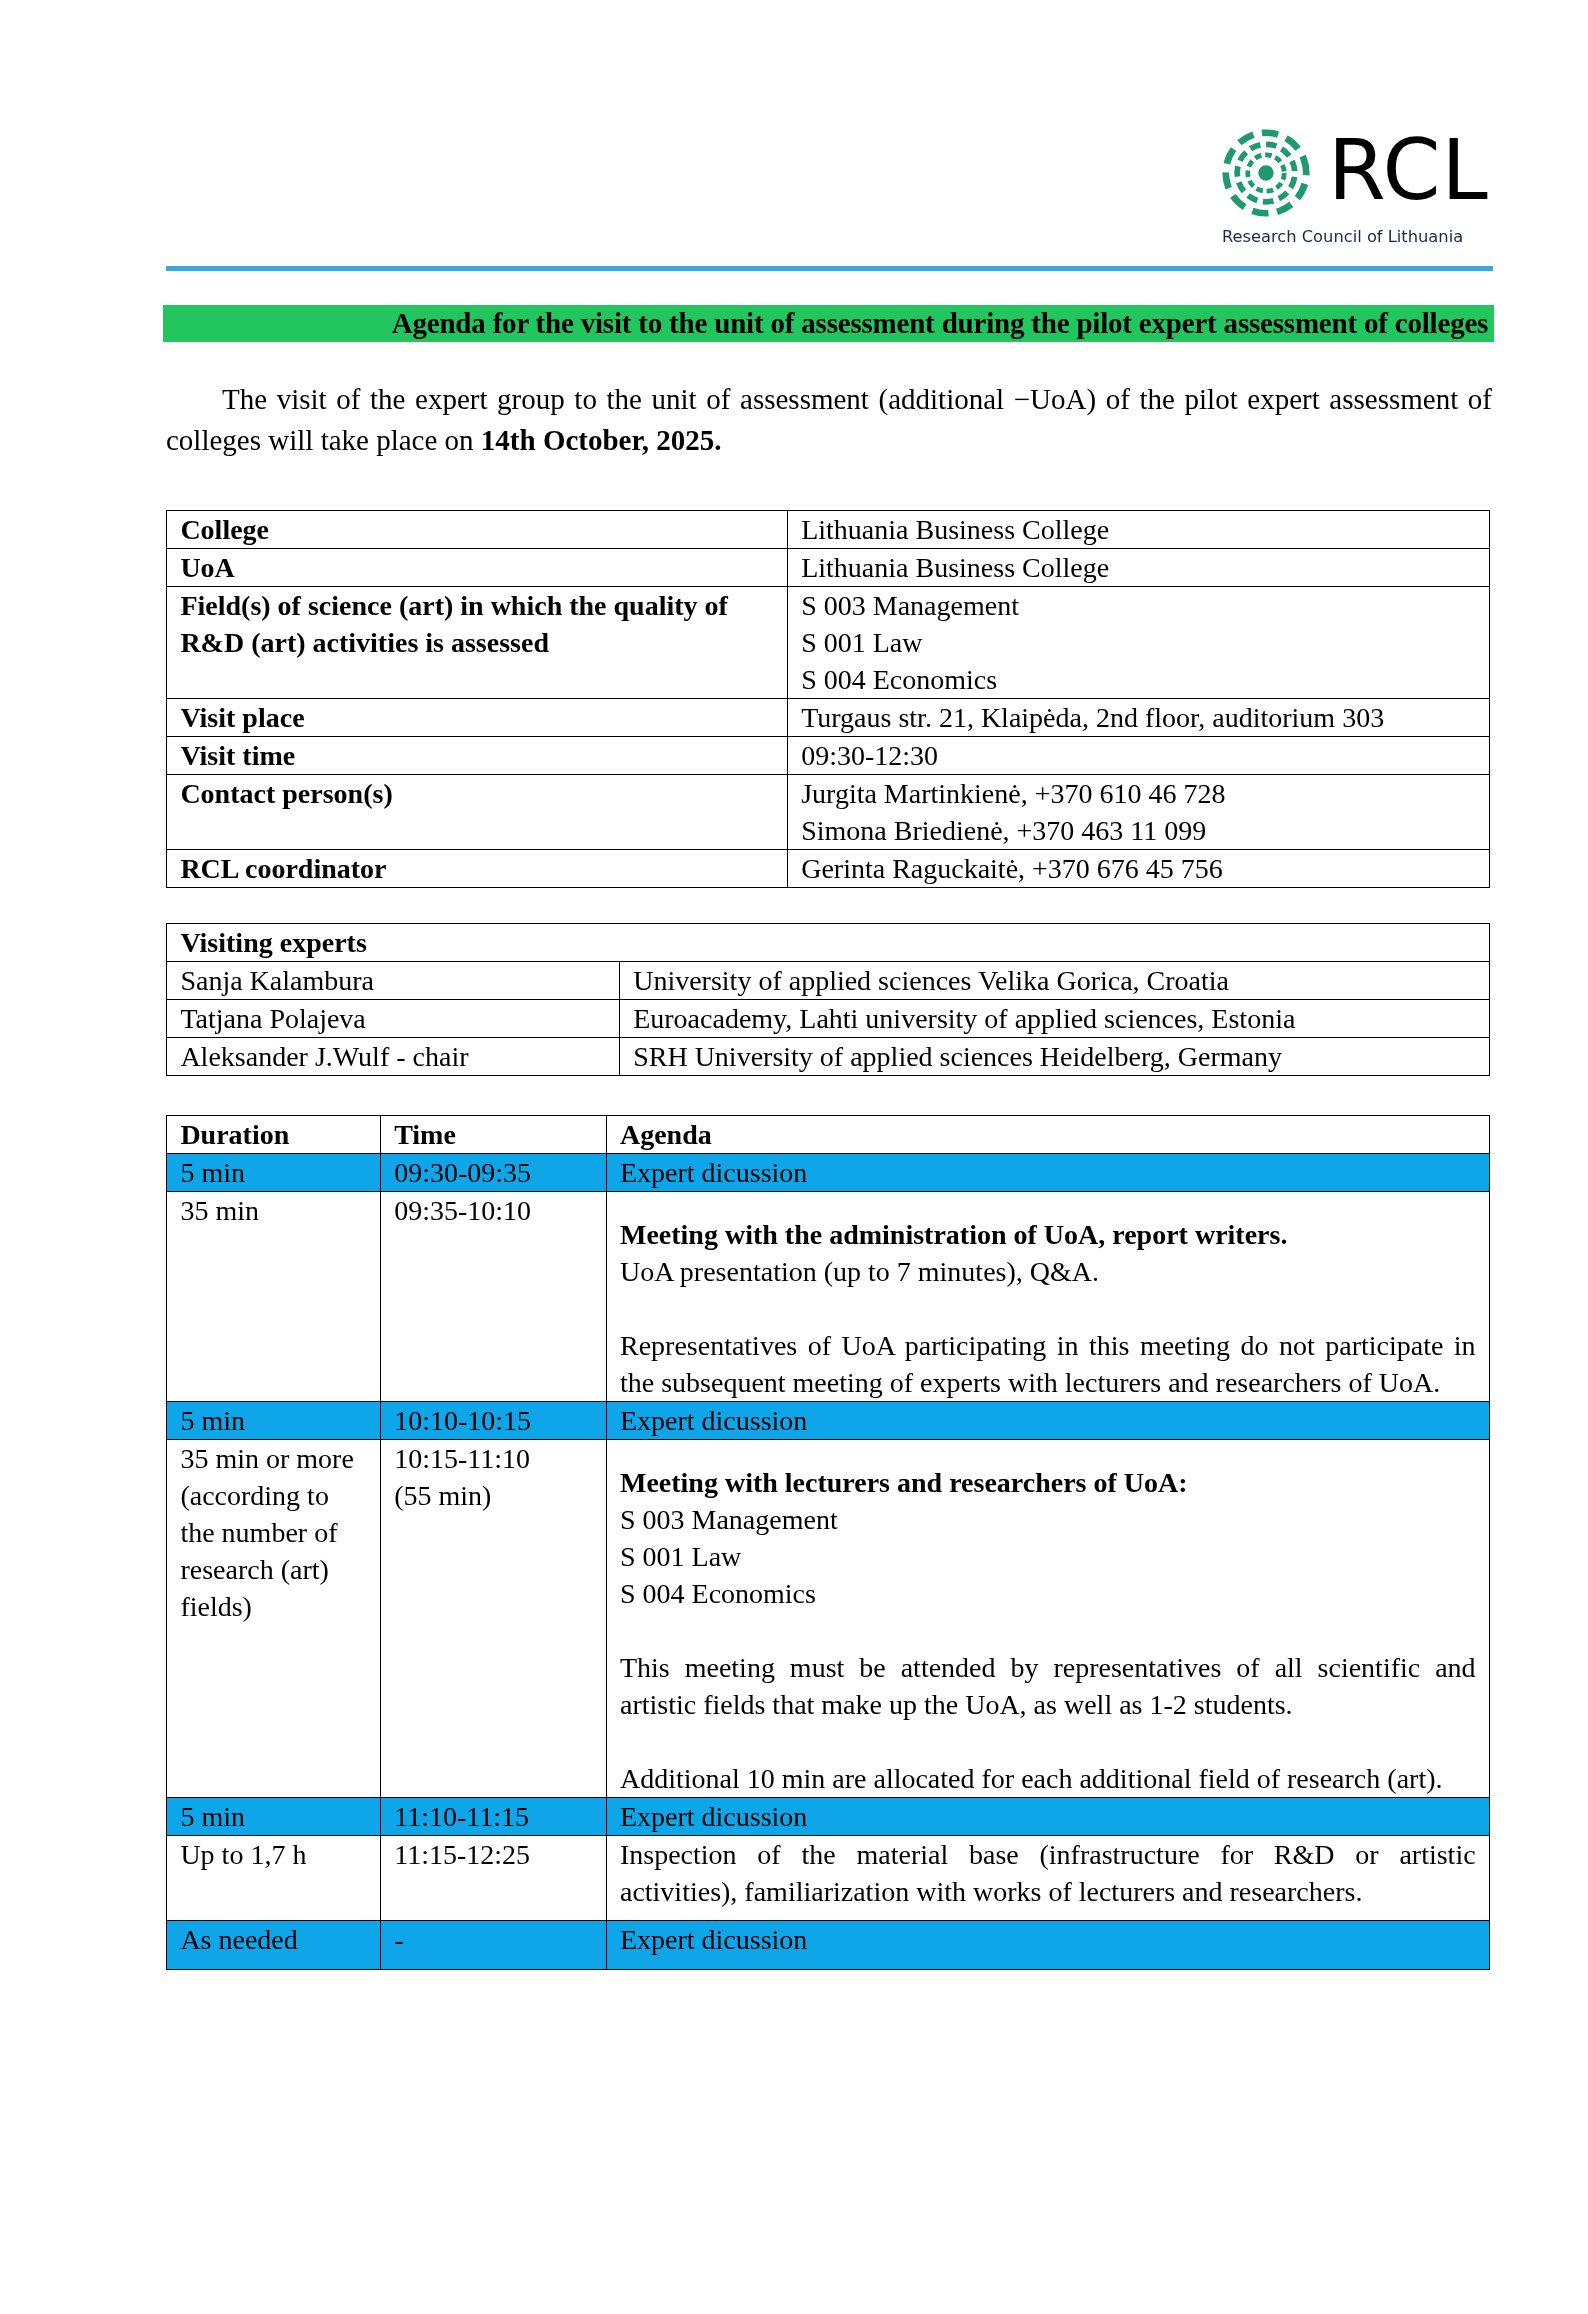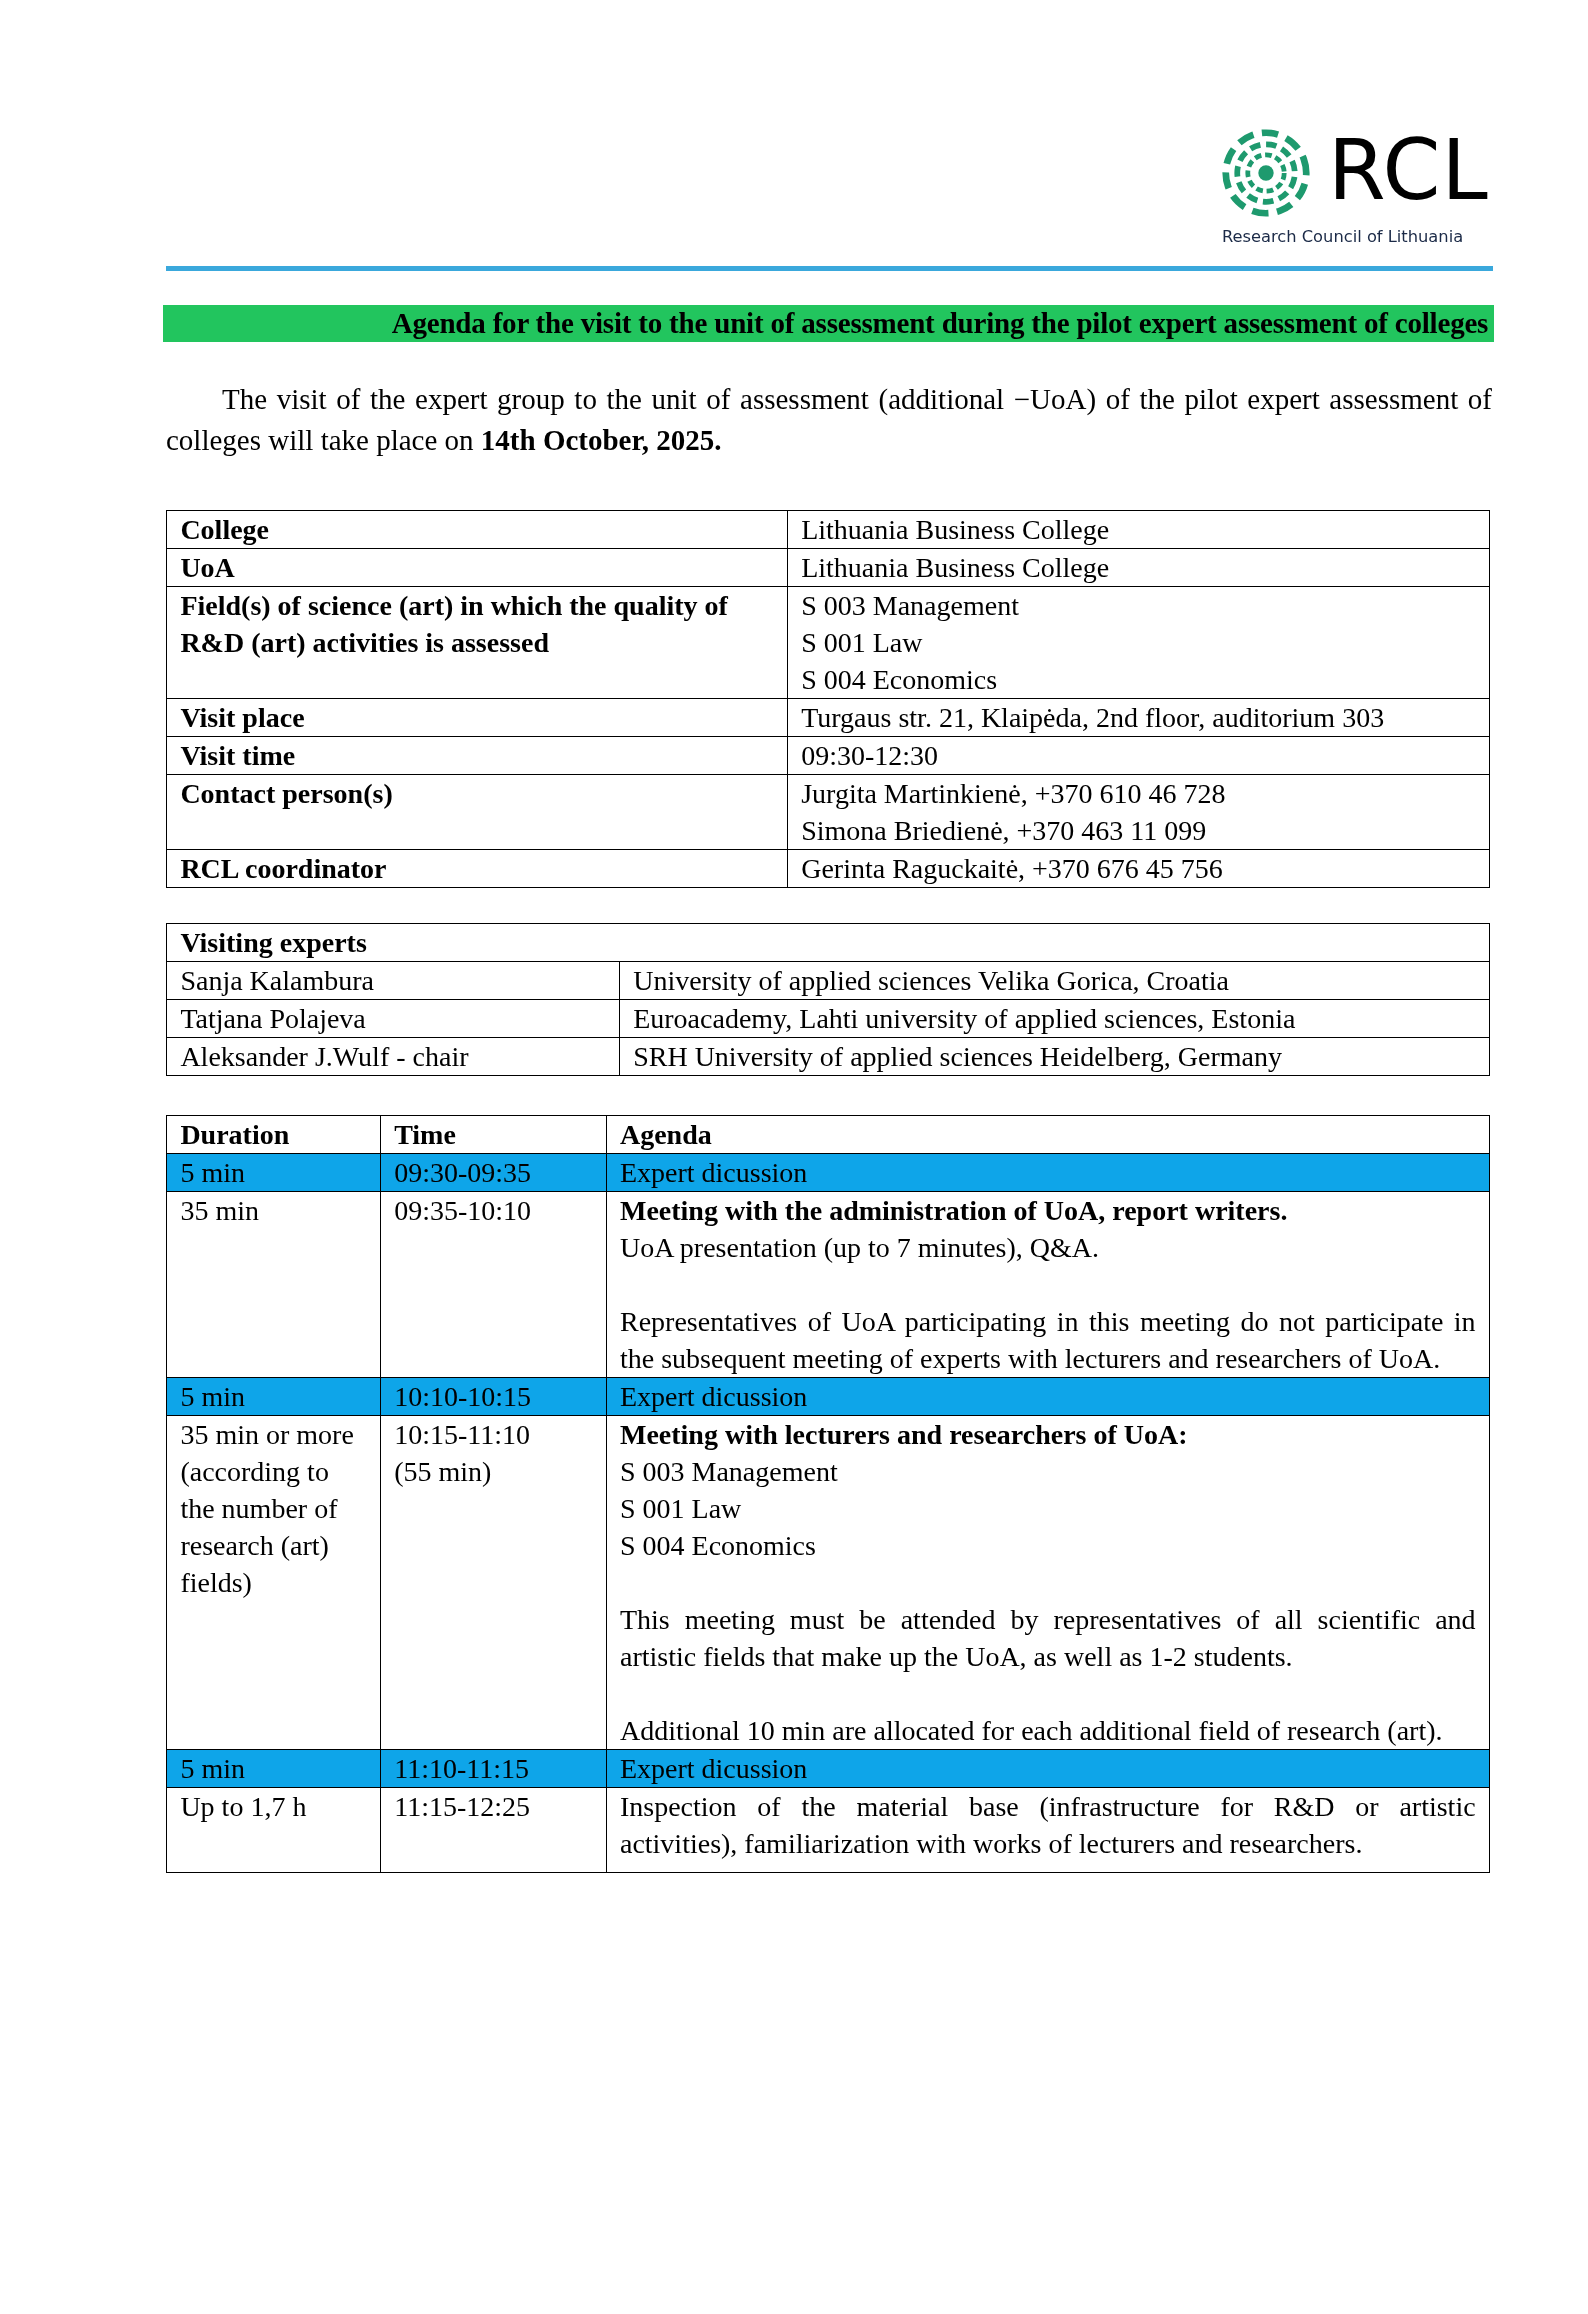--- a/index.html
+++ b/index.html
@@ -36,21 +36,21 @@
 
   #info-table { top:510px; }
   #info-table td:first-child { width:593px; }
   #experts-table { top:923px; }
   #experts-table td:first-child { width:425px; }
   #agenda-table { top:1115px; }
   #agenda-table td:nth-child(1), #agenda-table th:nth-child(1) { width:186px; }
   #agenda-table td:nth-child(2), #agenda-table th:nth-child(2) { width:198px; }
   #agenda-table td:nth-child(3) { text-align:justify; }
   .agenda-lines span { display:block; }
-  .agenda-lines .bold { font-weight:bold; }
+  .agenda-lines .bold { font-weight:bold;margin-top:24px; }
   .agenda-lines .gap { height:37px; }
   .pad-bottom td { padding-bottom:9.6px; }
   .last td { padding-bottom:11.5px; }
 </style>
 </head>
 <body>
 
 <div class="page">
 
   <div class="logo">
@@ -183,17 +183,22 @@
       <tr class="gray">
         <td>5 min</td>
         <td>11:10-11:15</td>
         <td>Expert dicussion</td>
       </tr>
       <tr class="pad-bottom">
         <td>Up to 1,7 h</td>
         <td>11:15-12:25</td>
         <td>Inspection of the material base (infrastructure for R&amp;D or artistic activities), familiarization with works of lecturers and researchers.</td>
       </tr>
+      <tr class="gray last">
+        <td>As needed</td>
+        <td>-</td>
+        <td>Expert dicussion</td>
+      </tr>
     </tbody>
   </table>
 
 </div>
 
 
 </body></html>

